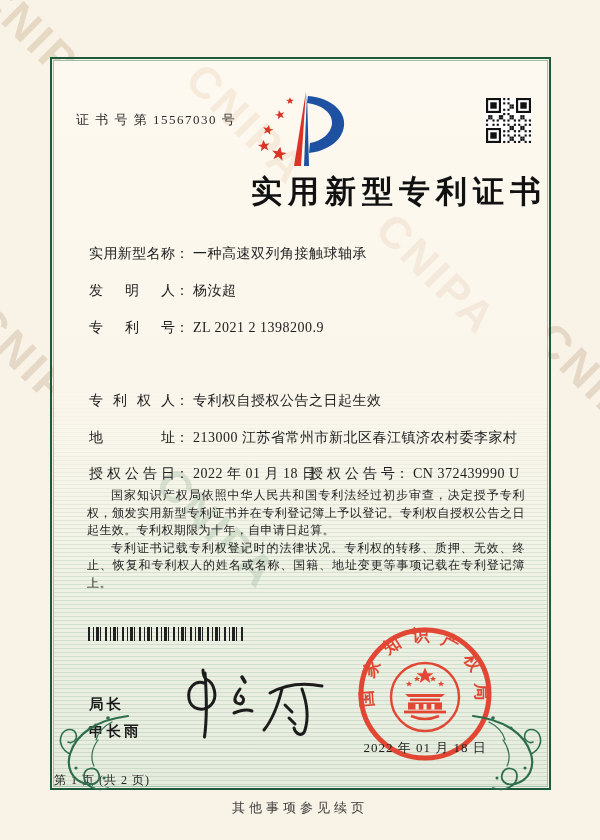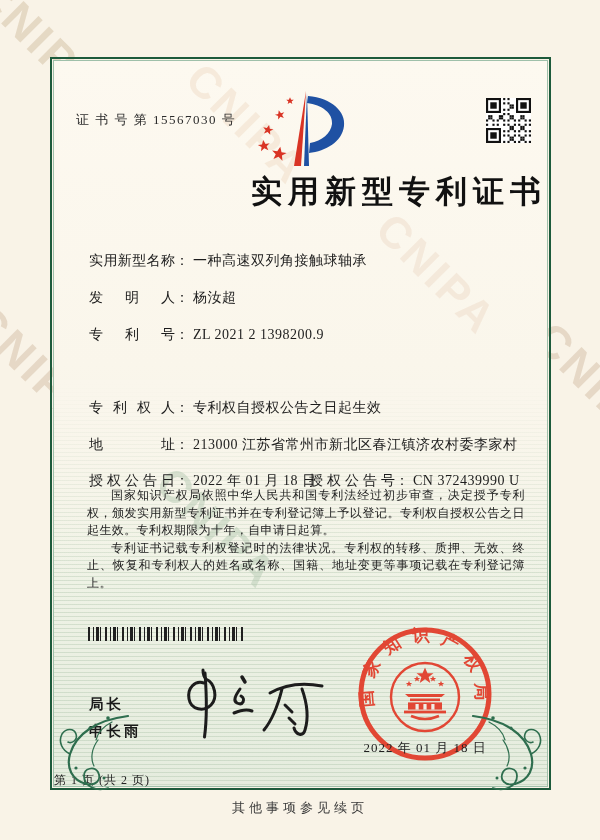--- a/index.html
+++ b/index.html
@@ -47,21 +47,21 @@
   .cert-no{position:absolute;left:22px;top:34px;font-size:13px;letter-spacing:1.5px;color:#2b2b2b;margin-top:16px;}
   .logo{position:absolute;left:200px;top:26px;width:100px;height:84px;}
   .qr{position:absolute;left:432px;top:37px;width:45px;height:45px;}
   .title{
     position:absolute;left:0;right:0;top:110px;text-align:right;
     font-size:31px;font-weight:700;letter-spacing:6px;color:#111;
   }
 
   
   .frow{position:absolute;left:35px;font-size:14px;white-space:nowrap;}
-  .flabel{display:inline-block;width:86px;text-align:justify;text-align-last:justify;color:#1c1c1c;margin-top:7px;}
+  .flabel{display:inline-block;width:86px;text-align:justify;text-align-last:justify;color:#1c1c1c;}
   .fcolon{display:inline-block;margin-right:4px;}
   .fval{letter-spacing:.5px;}
 
   
   .law{
     position:absolute;left:33px;top:426px;width:438px;
     font-size:12px;line-height:17.6px;text-align:justify;color:#222;
     font-style:oblique 6deg;letter-spacing:.4px;
   }
   .law p{margin:0;text-indent:2em;}

